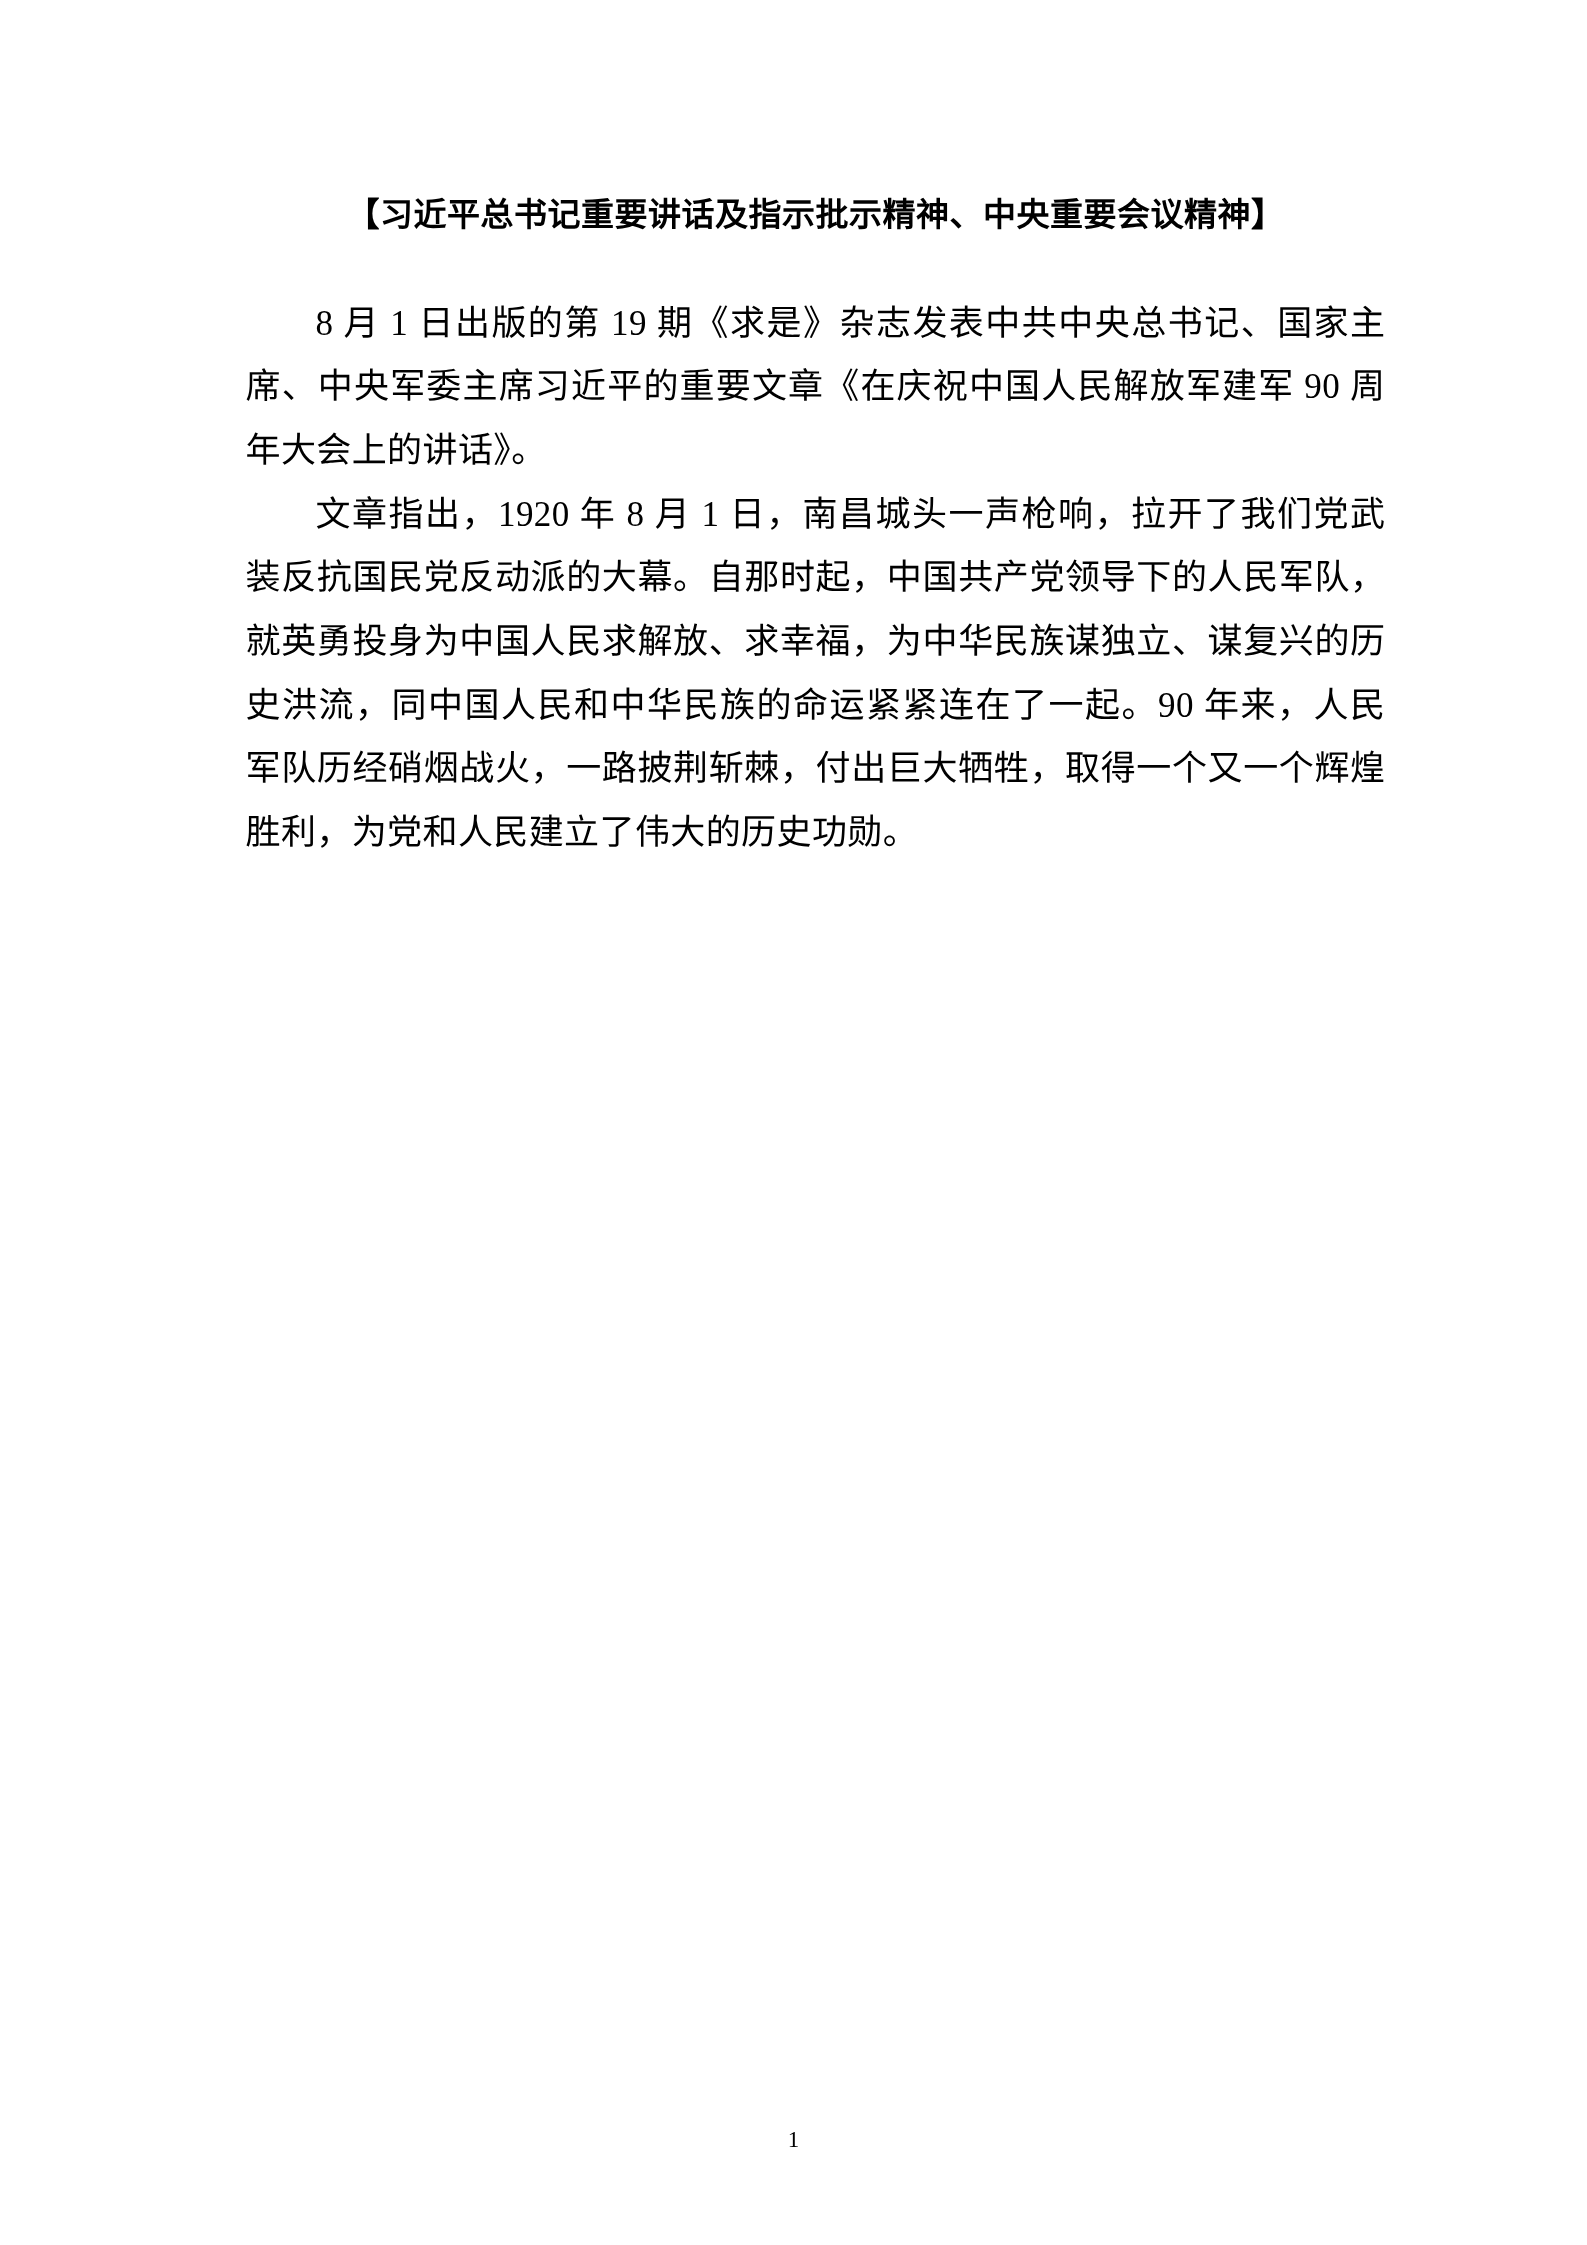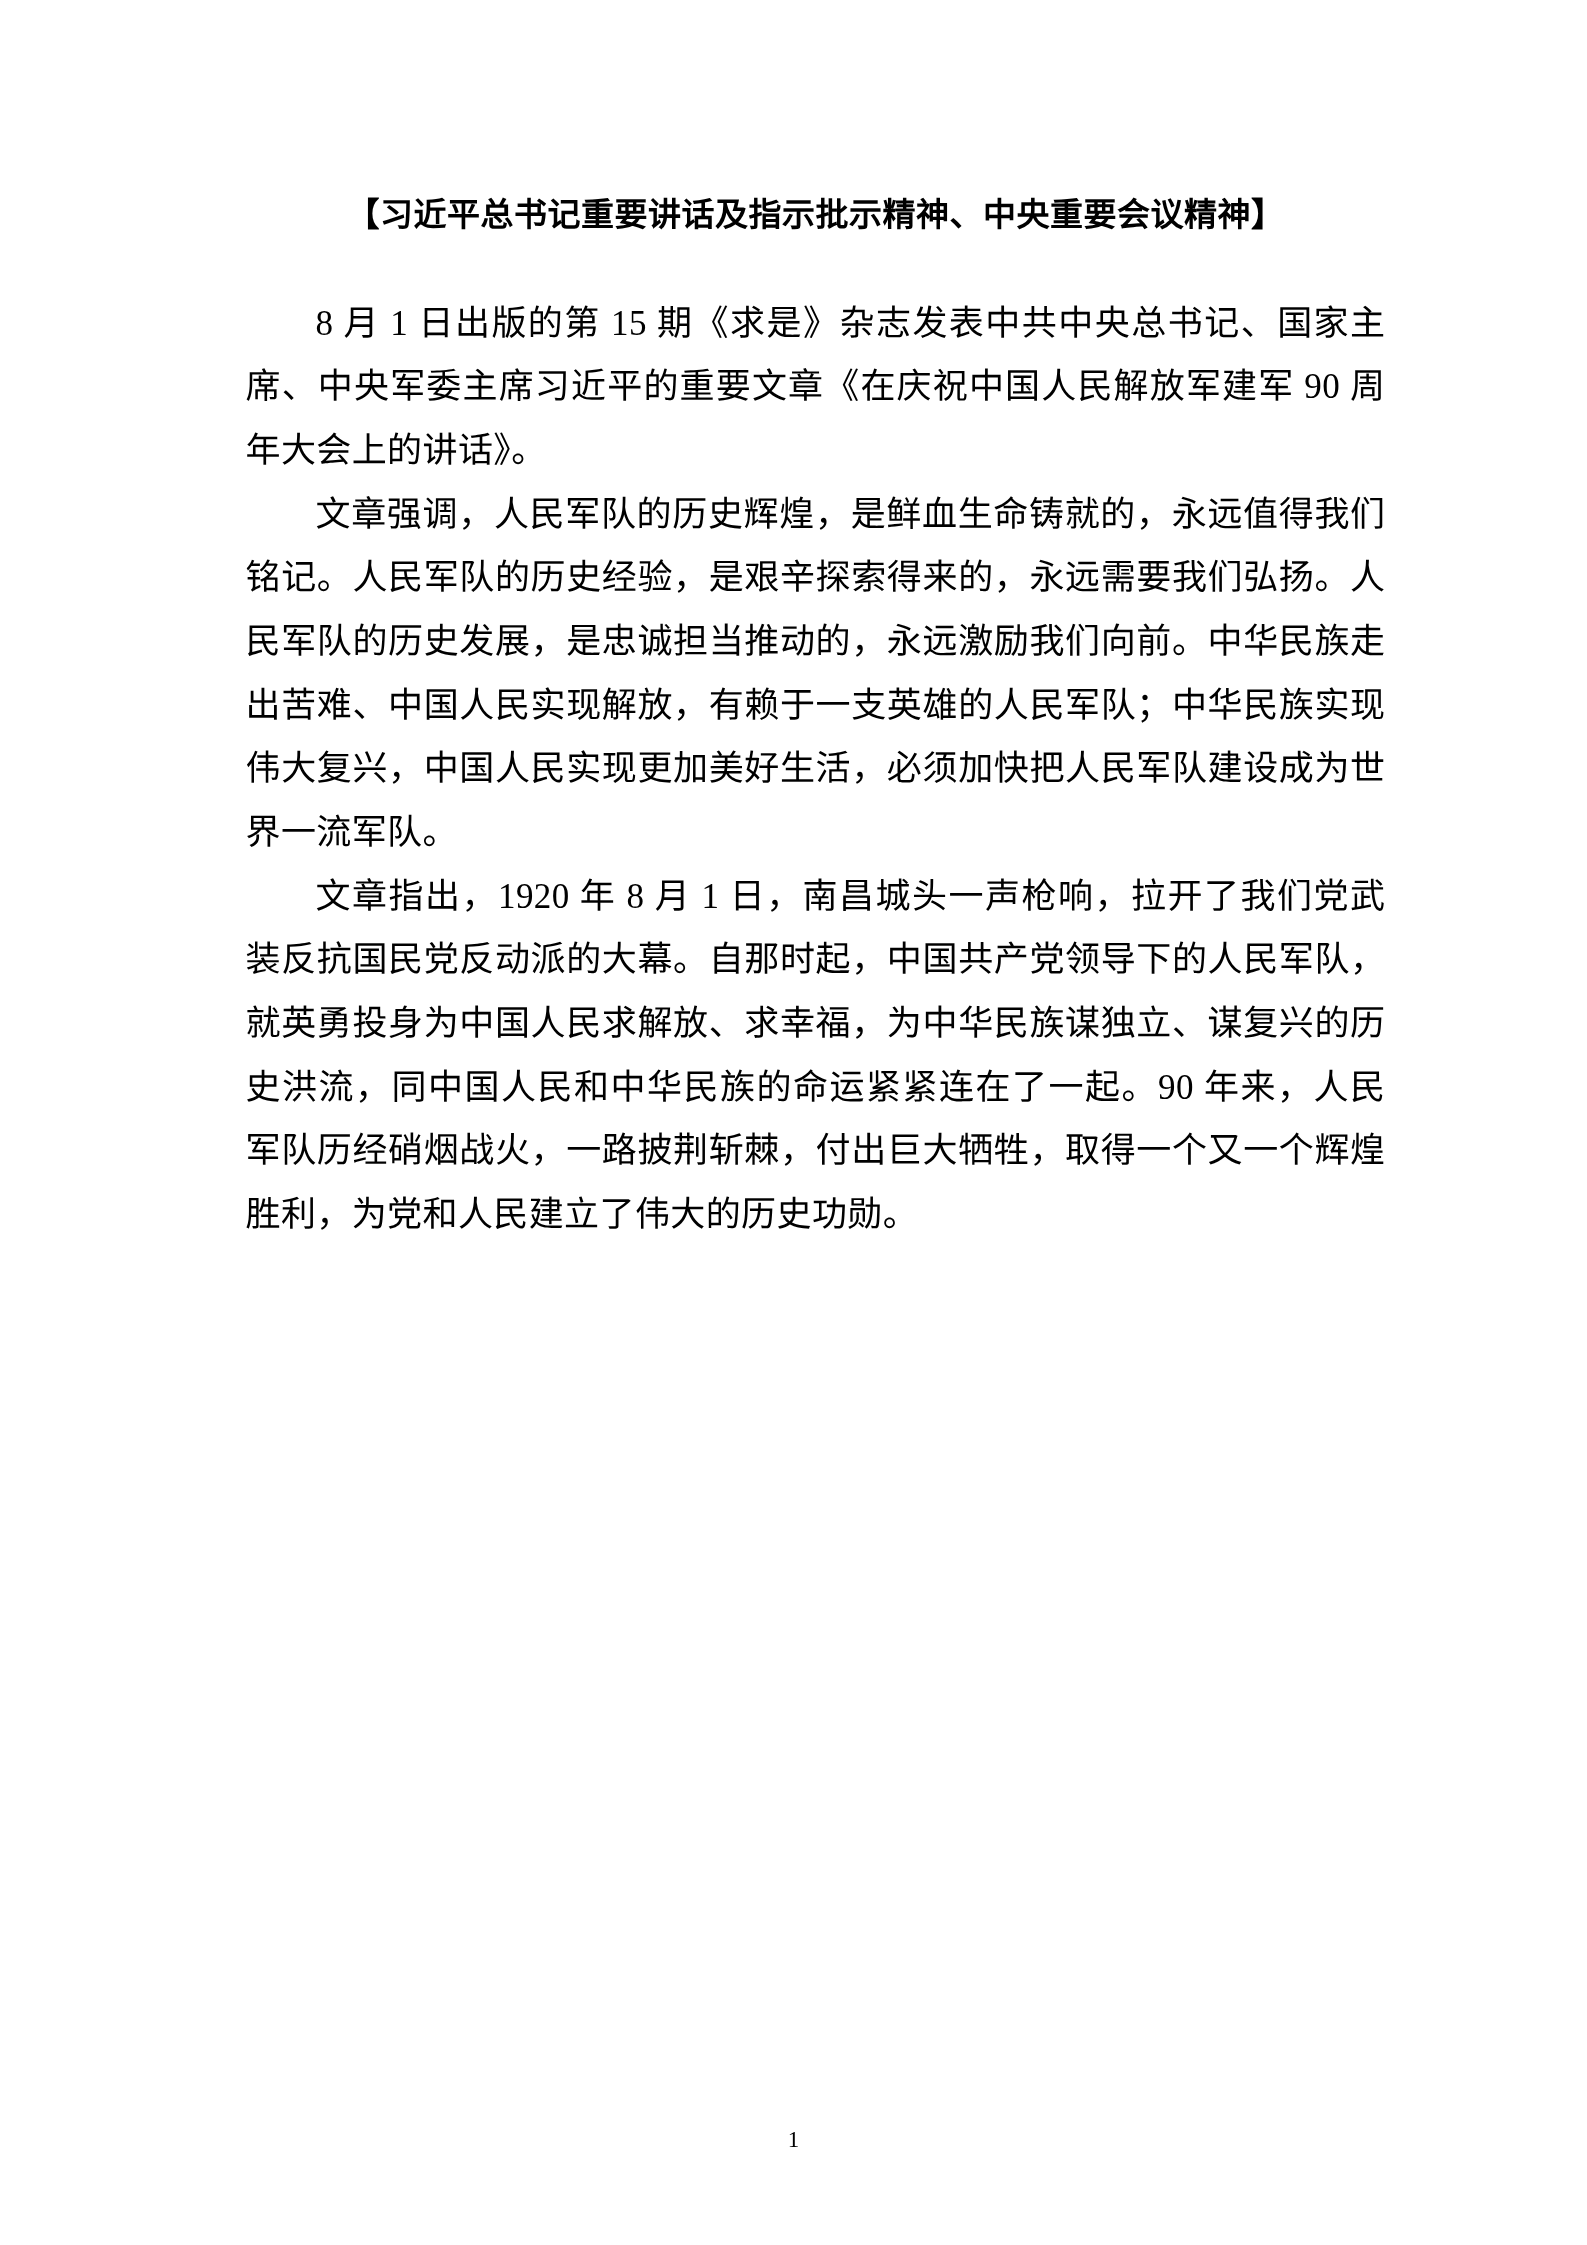--- a/index.html
+++ b/index.html
@@ -71,20 +71,19 @@
 </style>
 </head>
 <body>
 
 <div class="page">
   <div class="doc-body">
 
     <div class="category-line">【习近平总书记重要讲话及指示批示精神、中央重要会议精神】</div>
 
 
-    <p class="para">8 月 1 日出版的第 15 期《求是》杂志发表中共中央总书记、国家主席、中央军委主席习近平的重要文章《在庆祝中国人民解放军建军 90 周年大会上的讲话》。</p>
-    <p class="para">文章强调，人民军队的历史辉煌，是鲜血生命铸就的，永远值得我们铭记。人民军队的历史经验，是艰辛探索得来的，永远需要我们弘扬。人民军队的历史发展，是忠诚担当推动的，永远激励我们向前。中华民族走出苦难、中国人民实现解放，有赖于一支英雄的人民军队；中华民族实现伟大复兴，中国人民实现更加美好生活，必须加快把人民军队建设成为世界一流军队。</p>
+    <p class="para">8 月 1 日出版的第 19 期《求是》杂志发表中共中央总书记、国家主席、中央军委主席习近平的重要文章《在庆祝中国人民解放军建军 90 周年大会上的讲话》。</p>
     <p class="para">文章指出，1920 年 8 月 1 日，南昌城头一声枪响，拉开了我们党武装反抗国民党反动派的大幕。自那时起，中国共产党领导下的人民军队，就英勇投身为中国人民求解放、求幸福，为中华民族谋独立、谋复兴的历史洪流，同中国人民和中华民族的命运紧紧连在了一起。90 年来，人民军队历经硝烟战火，一路披荆斩棘，付出巨大牺牲，取得一个又一个辉煌胜利，为党和人民建立了伟大的历史功勋。</p>
 
   </div>
 
   <div class="page-number">1</div>
 </div>
 
 </body></html>

